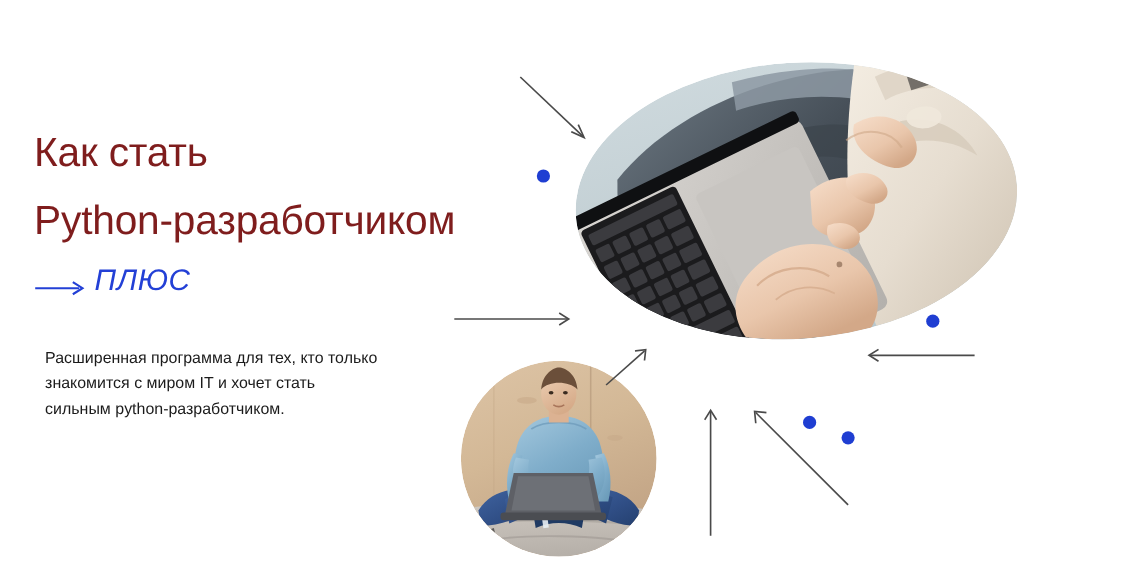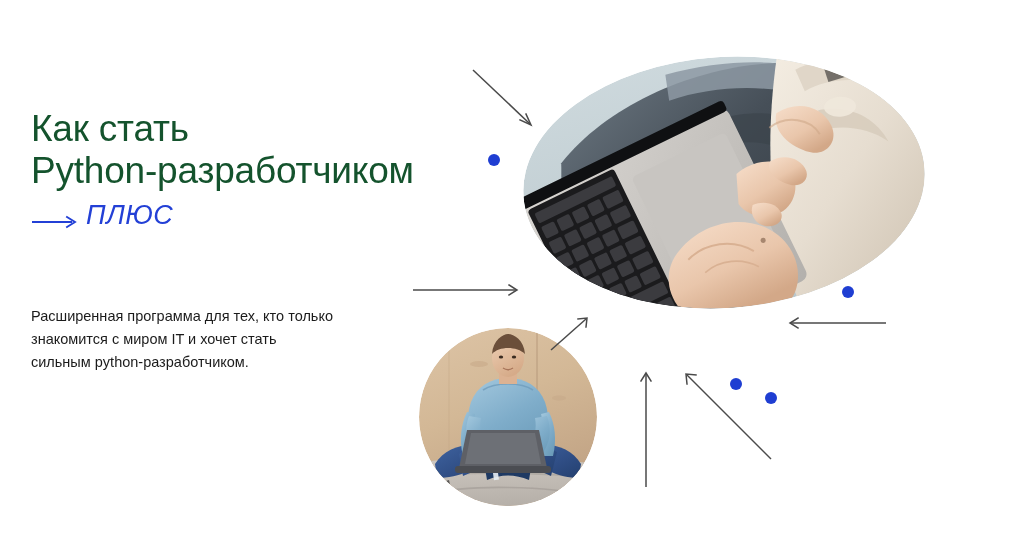--- a/index.html
+++ b/index.html
@@ -24,23 +24,23 @@
   .text-block {
     position: absolute;
     left: 31px;
     top: 108px;
     width: 460px;
   }
   .hero-title {
     margin: 0;
     font-family: "Liberation Sans", sans-serif;
     font-size: 37px;
-    line-height: 42px;
+    line-height: 62px;
     font-weight: 400;
-    color: #14532d;
+    color: #7f1d1d;
     letter-spacing: -0.2px;
     white-space: pre-line;
   }
   .hero-plus-row {
     display: flex;
     align-items: flex-end;
     margin-top: 8px;
     gap: 9px;
   }
   .plus-arrow {
@@ -54,21 +54,21 @@
     font-style: italic;
     font-weight: 400;
     color: #2340d6;
     letter-spacing: 0.6px;
   }
   .hero-desc {
     position: absolute;
     left: 31px;
     top: 305px;
     width: 395px;
-    margin: 0;
+    margin: 10px;
     font-family: "Liberation Sans", sans-serif;
     font-size: 14.5px;
     line-height: 23px;
     color: #1b1b1b;
     white-space: pre-line;
   }
 
   
   .photo-ellipse {
     position: absolute;

